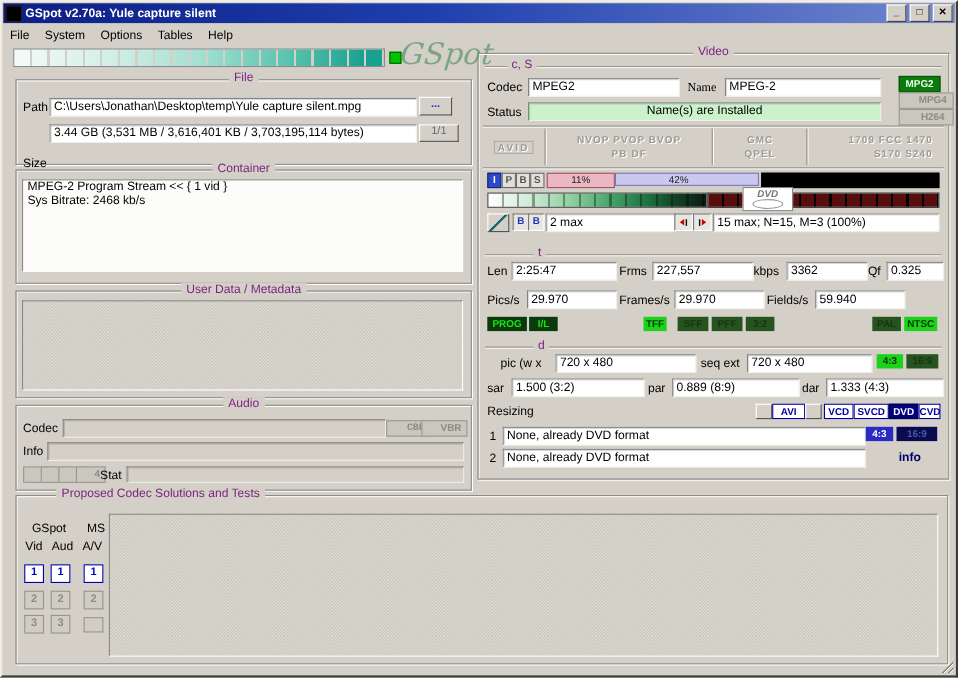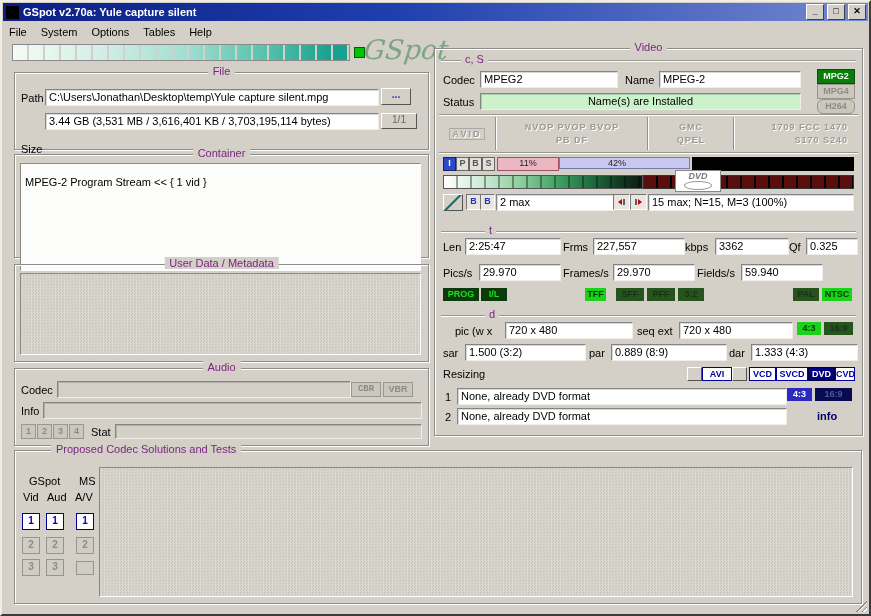--- a/index.html
+++ b/index.html
@@ -28,21 +28,21 @@
   .gbt.left{left:36px;transform:none;}
   .lbl{position:absolute;white-space:nowrap;}
   .field{position:absolute;background:#fff;border:1px solid;border-color:#848484 #f0eee8 #f0eee8 #848484;
     box-shadow:inset 1px 1px 0 rgba(0,0,0,.15);padding:1px 3px 0;height:14px;white-space:nowrap;overflow:hidden;}
   .field.dis{background:#d4d0c8;color:#7a7a7a;}
   .field.green{background:#ccf2cc;text-align:center;}
   .btn{position:absolute;background:#d4d0c8;border:1px solid;border-color:#fff #555 #555 #fff;
     text-align:center;font-size:10px;}
   .badge{position:absolute;text-align:center;font-size:9px;font-weight:bold;height:13px;line-height:13px;}
   .b-on-green{background:#0a7c0a;color:#eaffea;border:1px solid #0a4f0a;}
-  .b-dis{background:#cac7bf;color:#8e8b84;border:1px solid #9a978f;}
+  .b-dis{background:#cac7bf;color:#8e8b84;border:1px solid #9a978f;padding-left:12px;}
   .ind-darkgreen{background:#0b3b0b;color:#19e219;}
   .ind-bright{background:#19d219;color:#083808;}
   .ind-dim{background:#27531f;color:#123612;}
   .b-blue-on{background:#2a2ac0;color:#fff;}
   .b-navy-dim{background:#0a0a50;color:#4a5aa0;}
   .rb{position:absolute;background:#fff;color:#0000a0;border:1px solid #0000a0;font-weight:bold;
     font-size:9px;text-align:center;height:12px;line-height:12px;}
   .rb.active{background:#000080;color:#fff;border-color:#000040;}
   .rb.gray{background:#d4d0c8;color:#444;border-color:#fff #555 #555 #fff;}
   .sb{position:absolute;width:16px;height:15px;background:#fff;border:1px solid #0000a0;color:#0000c0;
@@ -77,21 +77,21 @@
   .sepline{position:absolute;left:6px;right:6px;border-top:1px solid #989890;box-shadow:0 1px 0 #fff;}
   .seplab{position:absolute;background:#d4d0c8;padding:0 4px;color:#7a2482;z-index:1;}
   .flagsrow{position:absolute;left:4px;right:4px;top:68px;height:33px;display:flex;align-items:flex-end;}
   .fcol{display:flex;flex-direction:column;align-items:center;justify-content:center;gap:3px;height:100%;}
   .fcol.right{align-items:flex-end;padding-right:10px;box-sizing:border-box;}
   .vsepf{align-self:stretch;width:0;border-left:1px solid #909090;border-right:1px solid #fff;}
   .flag{color:#9b9b93;font-weight:bold;font-size:9px;text-shadow:1px 1px 0 #fff;letter-spacing:1px;white-space:nowrap;}
   .flag.boxed{border:1px solid #aaa;padding:0 3px;letter-spacing:2px;}
   .noise{background-color:#d4d1c9;background-image:repeating-conic-gradient(#dcd9d1 0% 25%,#cbc8c0 0% 50%);
     background-size:3px 3px;border:1px solid;border-color:#8a8a8a #fff #fff #8a8a8a;position:absolute;}
-  .panelw{position:absolute;background:#fcfcfa;border:1px solid;border-color:#8a8a8a #fff #fff #8a8a8a;padding:12px 4px;}
+  .panelw{position:absolute;background:#fcfcfa;border:1px solid;border-color:#8a8a8a #fff #fff #8a8a8a;padding:0 4px;}
   .grip{position:absolute;right:2px;bottom:2px;width:14px;height:14px;
     background:repeating-linear-gradient(-45deg,transparent 0 2px,#fff 2px 3px,#8e8a80 3px 4px);
     clip-path:polygon(100% 0,100% 100%,0 100%);}
   .infolink{position:absolute;color:#00006b;font-weight:bold;}
 </style>
 </head>
 <body>
 
 <div class="window">
 
@@ -122,20 +122,21 @@
     <div class="btn" style="left:366px;top:15px;width:28px;height:15px;color:#2233bb;font-weight:bold;">...</div>
     <span class="lbl" style="left:6px;top:43px;margin-top:27px;">Size</span>
     <div class="field" style="left:30px;top:40px;width:326px;">3.44 GB (3,531 MB / 3,616,401 KB / 3,703,195,114 bytes)</div>
     <div class="btn" style="left:366px;top:40px;width:34px;height:14px;color:#666;">1/1</div>
   </div>
 
   <div class="gb" style="left:12px;top:152px;width:413px;height:102px;">
     <span class="gbt">Container</span>
     <div class="panelw" style="left:5px;top:8px;width:391px;height:82px;">
       <div>MPEG-2 Program Stream &lt;&lt; { 1 vid }</div>
+      <div>Sys Bitrate: 2468 kb/s</div>
     </div>
   </div>
 
   <div class="gb" style="left:12px;top:262px;width:413px;height:96px;">
     <span class="gbt">User Data / Metadata</span>
     <div class="noise" style="left:5px;top:8px;width:399px;height:80px;"></div>
   </div>
 
   <div class="gb" style="left:12px;top:366px;width:413px;height:76px;">
     <span class="gbt">Audio</span>
@@ -154,25 +155,25 @@
   </div>
 
   <div class="gb" style="left:432px;top:46px;width:427px;height:386px;">
     <span class="gbt">Video</span>
 
     <div class="sepline" style="top:11px;"></div>
     <span class="seplab" style="left:26px;top:4px;">c, S</span>
 
     <span class="lbl" style="left:8px;top:25px;">Codec</span>
     <div class="field" style="left:45px;top:22px;width:130px;">MPEG2</div>
-    <span class="lbl" style="left:190px;top:25px;">Name</span>
+    <span class="lbl" style="left:190px;top:25px;font-family:Liberation Serif, serif;">Name</span>
     <div class="field" style="left:224px;top:22px;width:134px;">MPEG-2</div>
     <span class="badge b-on-green" style="left:382px;top:20px;width:36px;">MPG2</span>
     <span class="badge b-dis" style="left:382px;top:35px;width:36px;">MPG4</span>
-    <span class="badge b-dis" style="left:382px;top:50px;width:36px;border-radius:6px;">H264</span>
+    <span class="badge b-dis" style="left:382px;top:50px;width:36px;">H264</span>
     <span class="lbl" style="left:8px;top:47px;">Status</span>
     <div class="field green" style="left:45px;top:44px;width:313px;">Name(s) are Installed</div>
 
     <div class="sepline" style="top:65px;left:4px;right:4px;"></div>
     <div class="flagsrow">
       <div class="fcol" style="width:56px;">
         <span class="flag boxed">AVID</span>
       </div>
       <div class="vsepf"></div>
       <div class="fcol" style="width:150px;">

